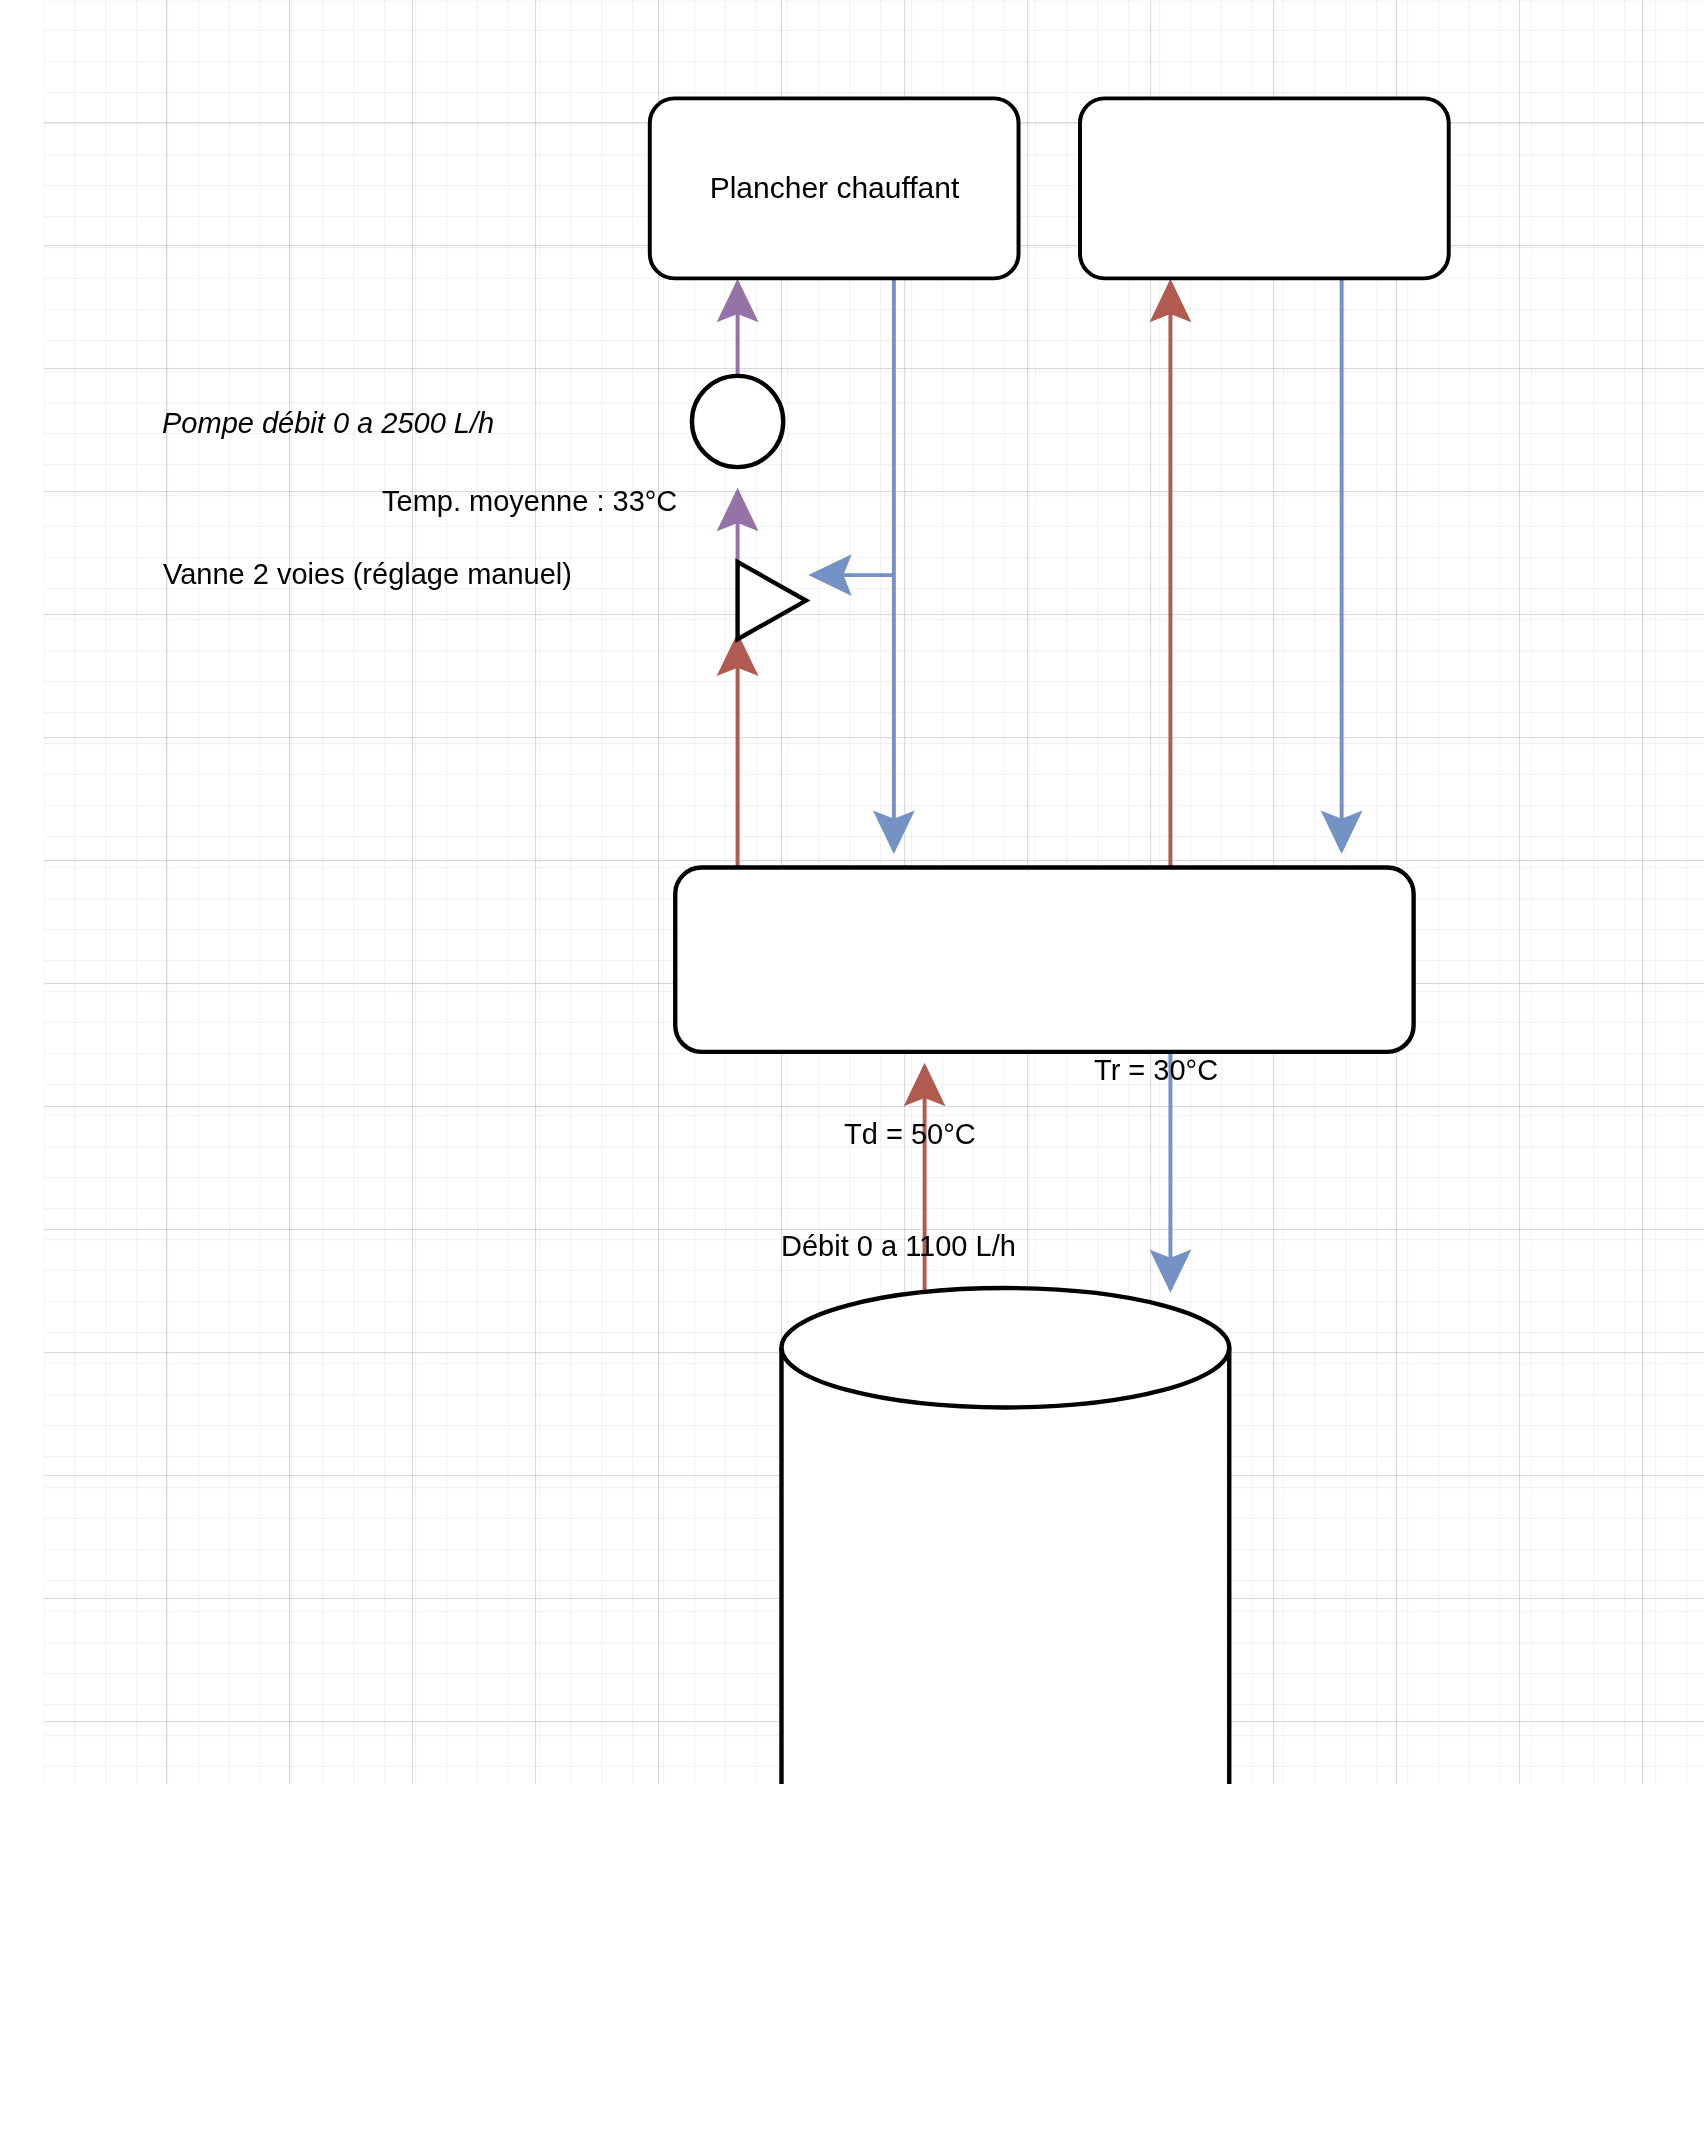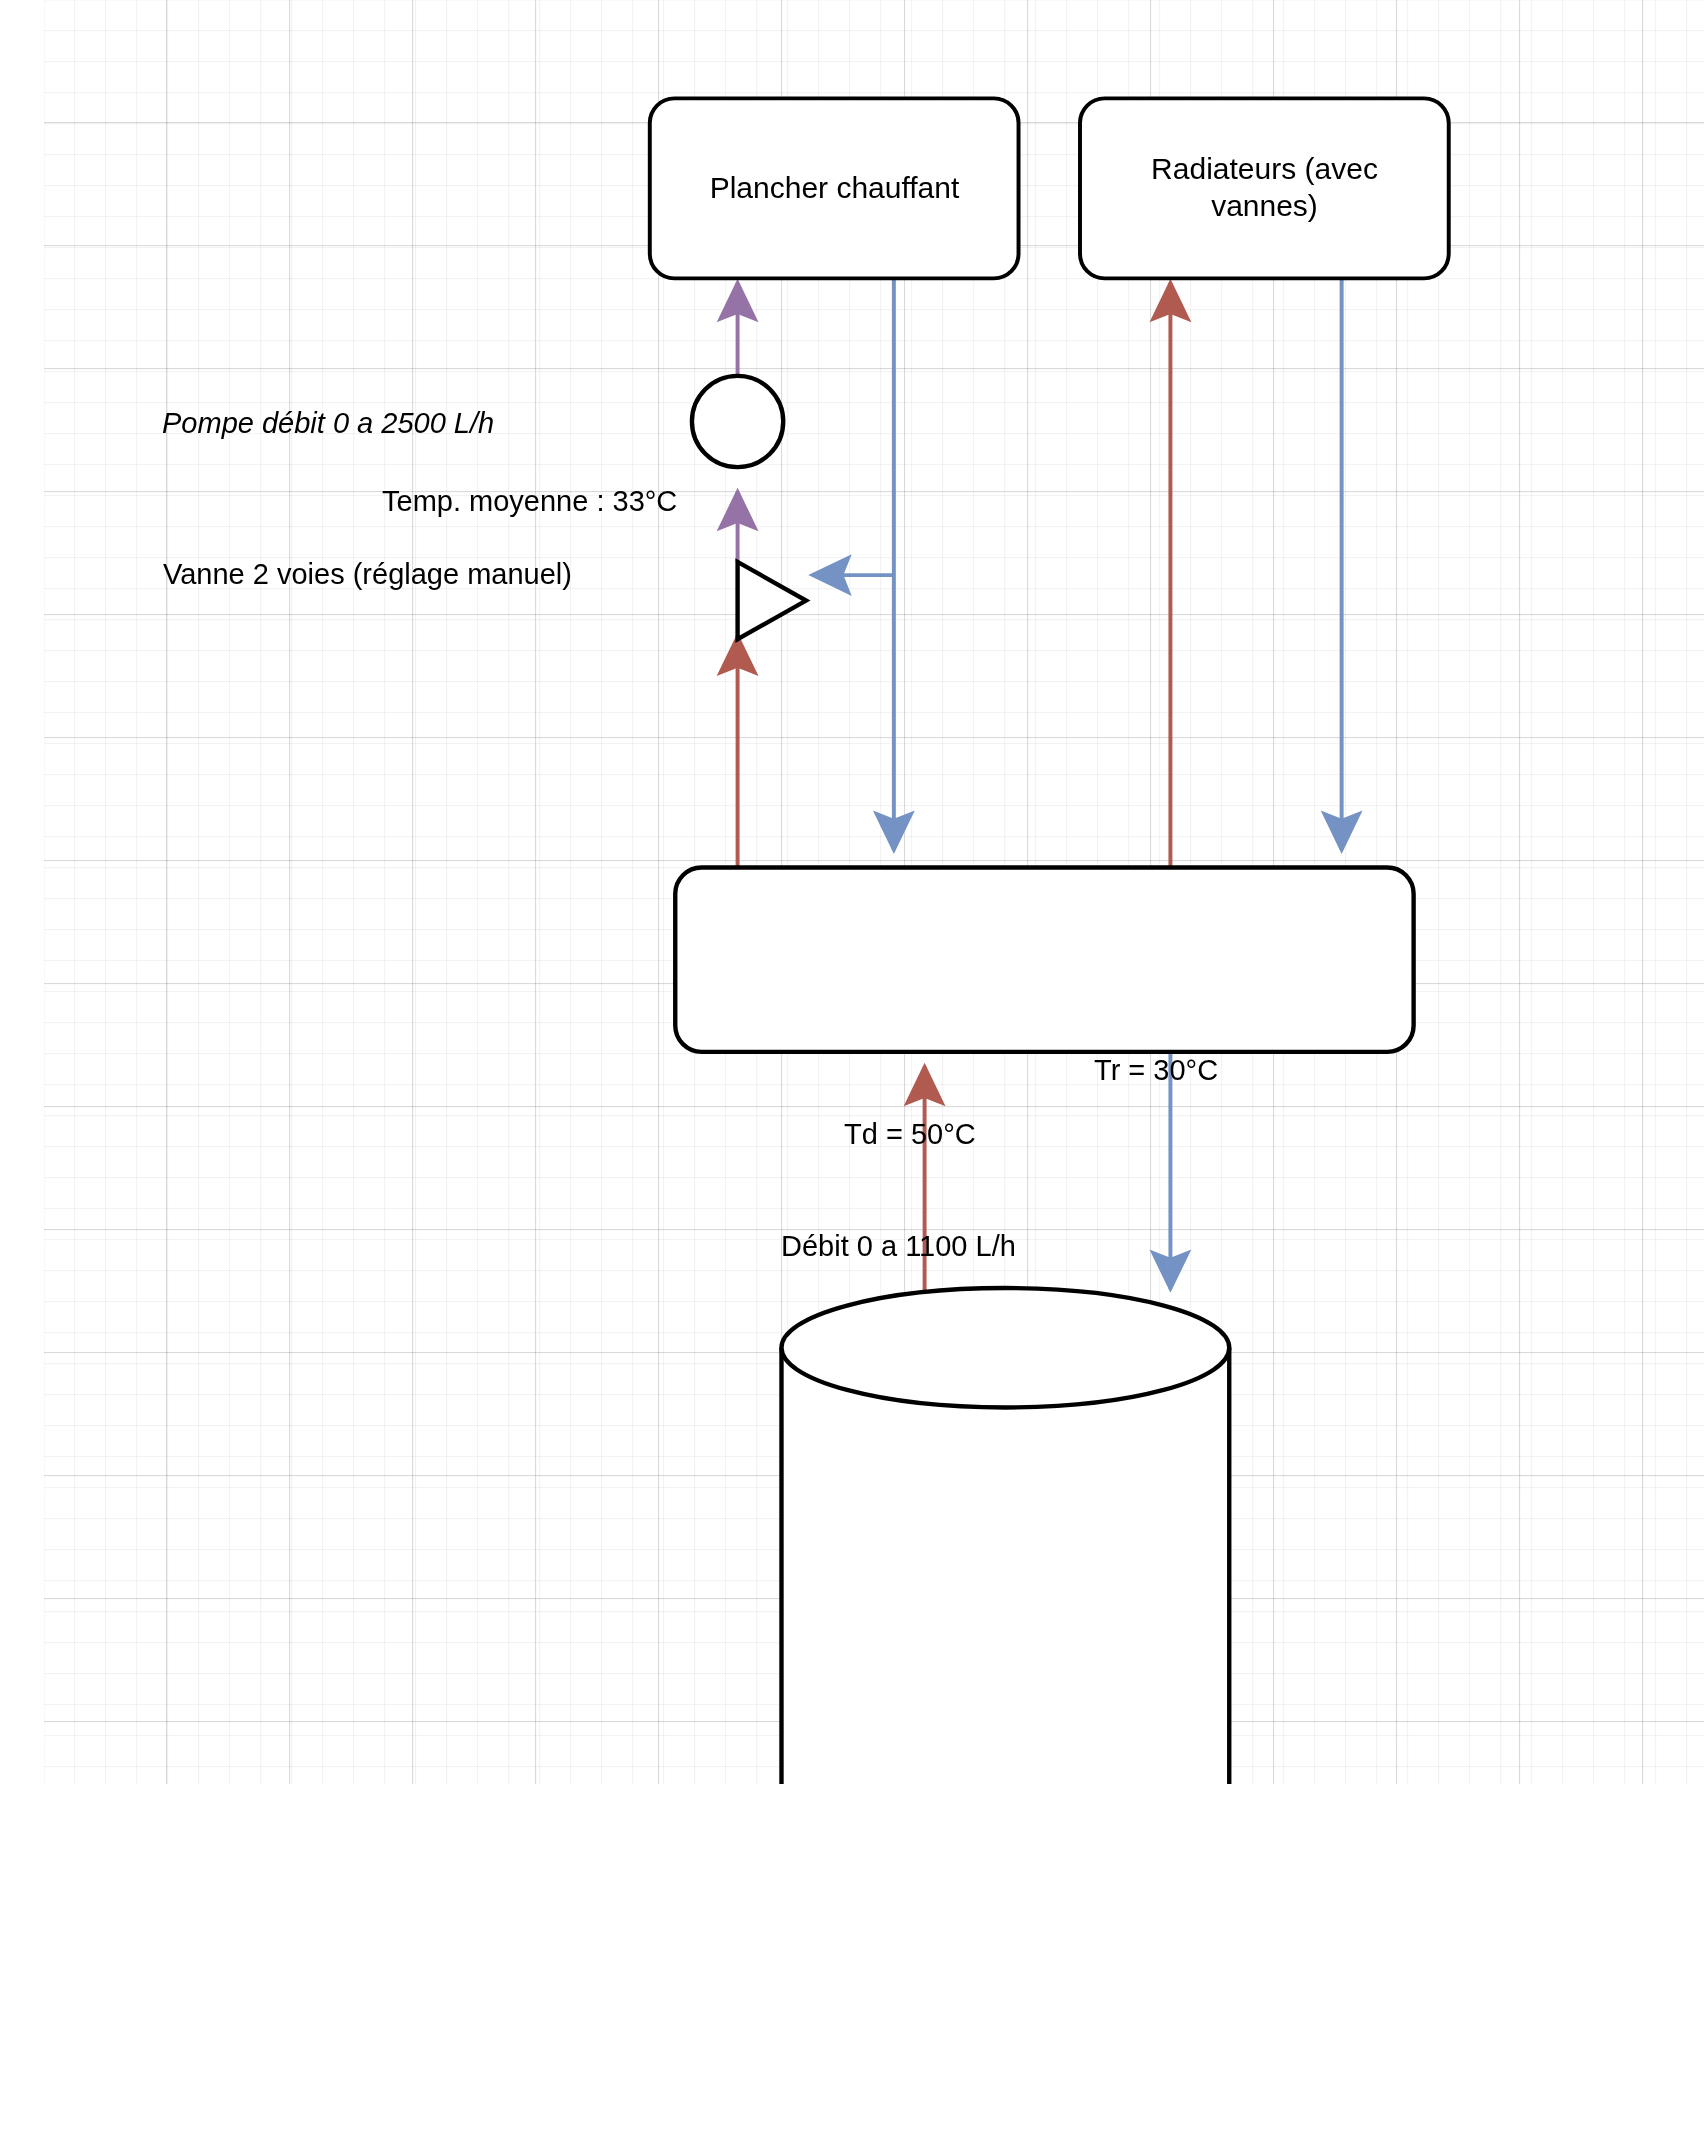--- a/index.html
+++ b/index.html
@@ -132,22 +132,20 @@
       <path d="M840,1535
                L840,2290
                A 270 75 0 0 0 1350 2290
                L1350,1535" fill="#ffffff" stroke="#000000" stroke-width="5" stroke-linejoin="round"></path>
       <ellipse cx="1095" cy="1535" rx="255" ry="68" fill="#ffffff" stroke="#000000" stroke-width="5"></ellipse>
     </g>
   </svg>
 
   <div class="node-label" style="left:606px; top:98px; width:369px; height:180px;">Plancher chauffant</div>
 
-  <div class="node-label" style="left:1036px; top:98px; width:369px; height:180px;">Radiateurs (avec
-vannes)</div>
 
 
   <div class="free-label" style="left:118px; top:406px;font-style:italic;">Pompe débit 0 a 2500 L/h</div>
 
   <div class="free-label" style="left:338px; top:484px;">Temp. moyenne : 33°C</div>
 
   <div class="free-label" style="left:119px; top:557px;">Vanne 2 voies (réglage manuel)</div>
 
   <div class="free-label" style="left:800px; top:1117px;">Td = 50°C</div>
 

